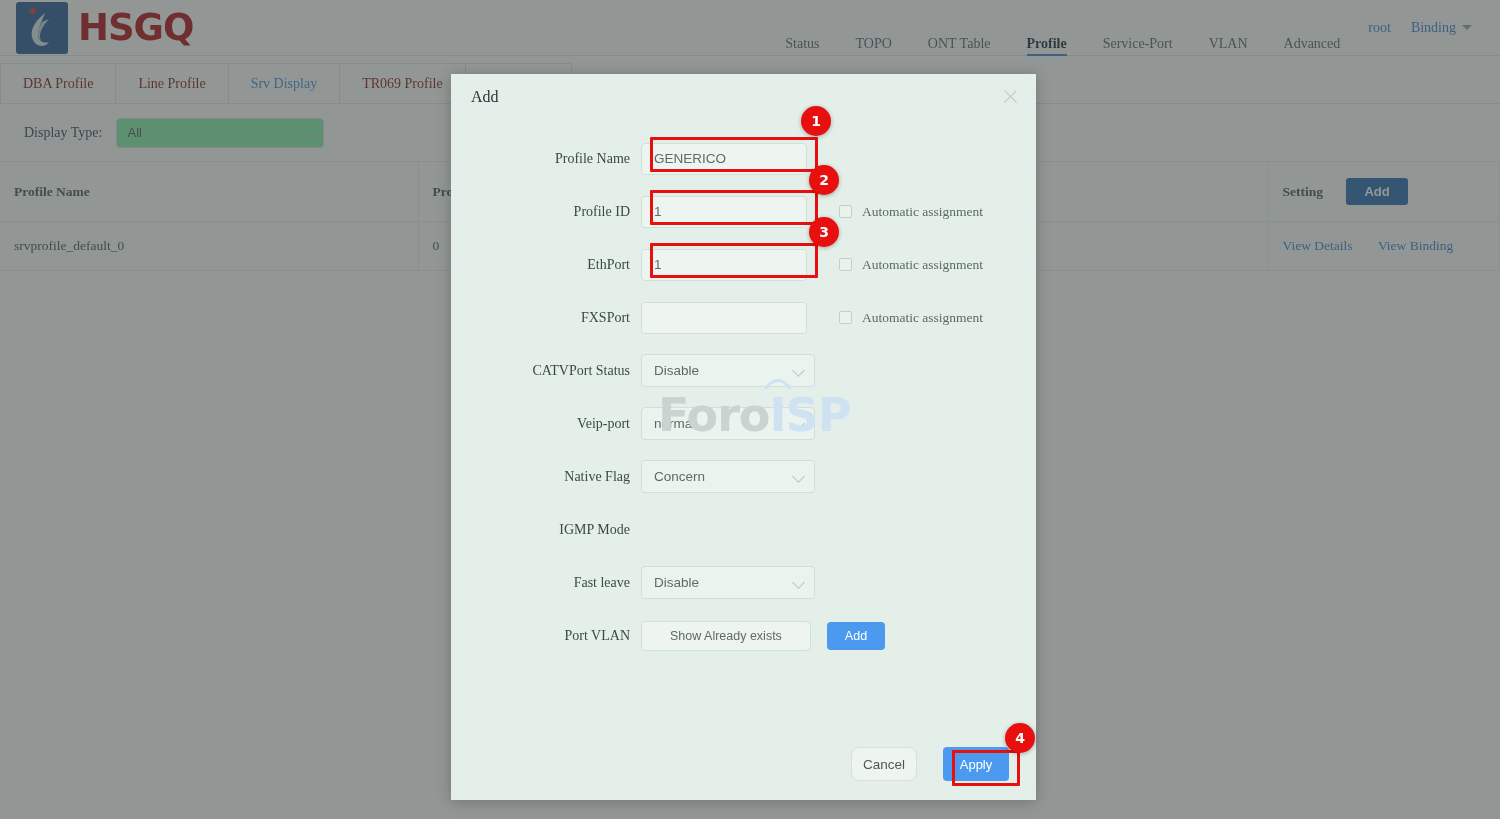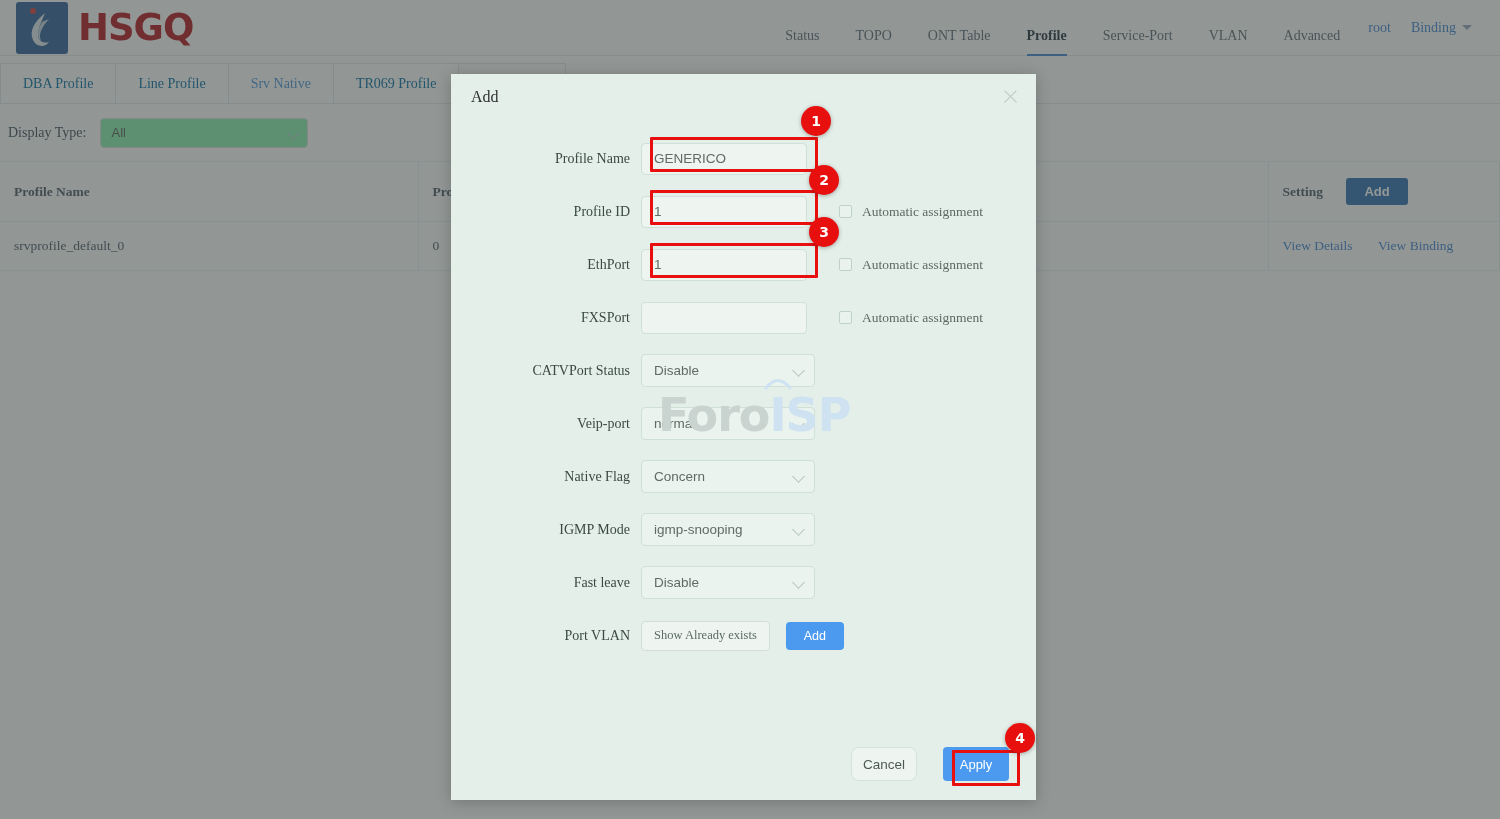--- a/index.html
+++ b/index.html
@@ -46,21 +46,21 @@
   .nav {
     margin-left: auto;
     display: flex; align-items: center;
     height: 56px;
     padding-right: 18px;
   }
   .nav-item {
     font-family: "Liberation Serif", serif;
     font-size: 14px;
     color: #5a6472;
-    padding: 8px 18px;
+    padding: 16px 18px;
     height: 56px;
     line-height: 56px;
     position: relative;
     cursor: pointer;
     white-space: nowrap;
   }
   .nav-item.active { color: #1f2d3d; font-weight: bold; }
   .nav-item.active::after {
     content: "";
     position: absolute; left: 18px; right: 18px; bottom: 0;
@@ -81,36 +81,36 @@
   
   .tabstrip {
     height: 48px;
     background: #ffffff;
     border-bottom: 1px solid #e4e7ed;
     display: flex; align-items: flex-end;
     padding-left: 0;
   }
   .tab {
     font-size: 14px;
-    color: #0369a1;
+    color: #7f1d1d;
     padding: 0 22px;
     height: 40px; line-height: 40px;
     border: 1px solid #e4e7ed;
     border-bottom: none;
     background: #fff;
     margin-right: -1px;
     cursor: pointer;
     white-space: nowrap;
   }
   .tab.active { color: #4a90d9; }
 
   .filterbar {
     height: 58px;
     display: flex; align-items: center;
-    padding-left: 8px;
+    padding-left: 24px;
     background: #ffffff;
     border-bottom: 1px solid #ebeef5;
   }
   .filter-label { font-size: 14px; color: #3c4858; margin-right: 14px; }
   .filter-select {
     width: 208px; height: 30px;
     border: 1px solid #dcdfe6; border-radius: 4px;
     background: #86efac;
     display: flex; align-items: center;
     padding: 0 10px;
@@ -262,23 +262,23 @@
   }
   .autolabel { font-size: 13.5px; color: #5b6a62; }
 
   .btn-ghost {
     height: 30px;
     border: 1px solid #d2dfd8;
     border-radius: 4px;
     background: #eef5f1;
     font-size: 12.5px;
     color: #5c6b63;
-    font-family: Liberation Serif, serif;
+    font-family: Liberation Sans, sans-serif;
     display: inline-flex; align-items: center;
-    padding: 0 12px;
+    padding: 0 28px;
     cursor: pointer;
   }
   .btn-blue {
     height: 28px;
     border-radius: 4px;
     background: #4c9aef;
     color: #fff;
     font-size: 12.5px;
     font-family: "Liberation Sans", sans-serif;
     display: inline-flex; align-items: center; justify-content: center;
@@ -386,21 +386,21 @@
       <div class="nav-link">root</div>
       <div class="nav-link">
         <span>Binding</span><span class="caret-sm"></span>
       </div>
     </div>
   </div>
 
   <div class="tabstrip">
     <div class="tab">DBA Profile</div>
     <div class="tab">Line Profile</div>
-    <div class="tab active">Srv Native</div>
+    <div class="tab active">Srv Display</div>
     <div class="tab">TR069 Profile</div>
     <div class="tab">SIP Profile</div>
   </div>
 
   <div class="filterbar">
     <div class="filter-label">Display Type:</div>
     <div class="filter-select">
       <span>All</span>
       <span class="chev"></span>
     </div>
@@ -508,24 +508,20 @@
       <div class="flabel">Native Flag</div>
       <div class="sel">
         <span>Concern</span>
         <span class="chev"></span>
       </div>
     </div>
 
 
     <div class="frow">
       <div class="flabel">IGMP Mode</div>
-      <div class="sel">
-        <span>igmp-snooping</span>
-        <span class="chev"></span>
-      </div>
     </div>
 
     <div class="frow">
       <div class="flabel">Fast leave</div>
       <div class="sel">
         <span>Disable</span>
         <span class="chev"></span>
       </div>
     </div>
 

